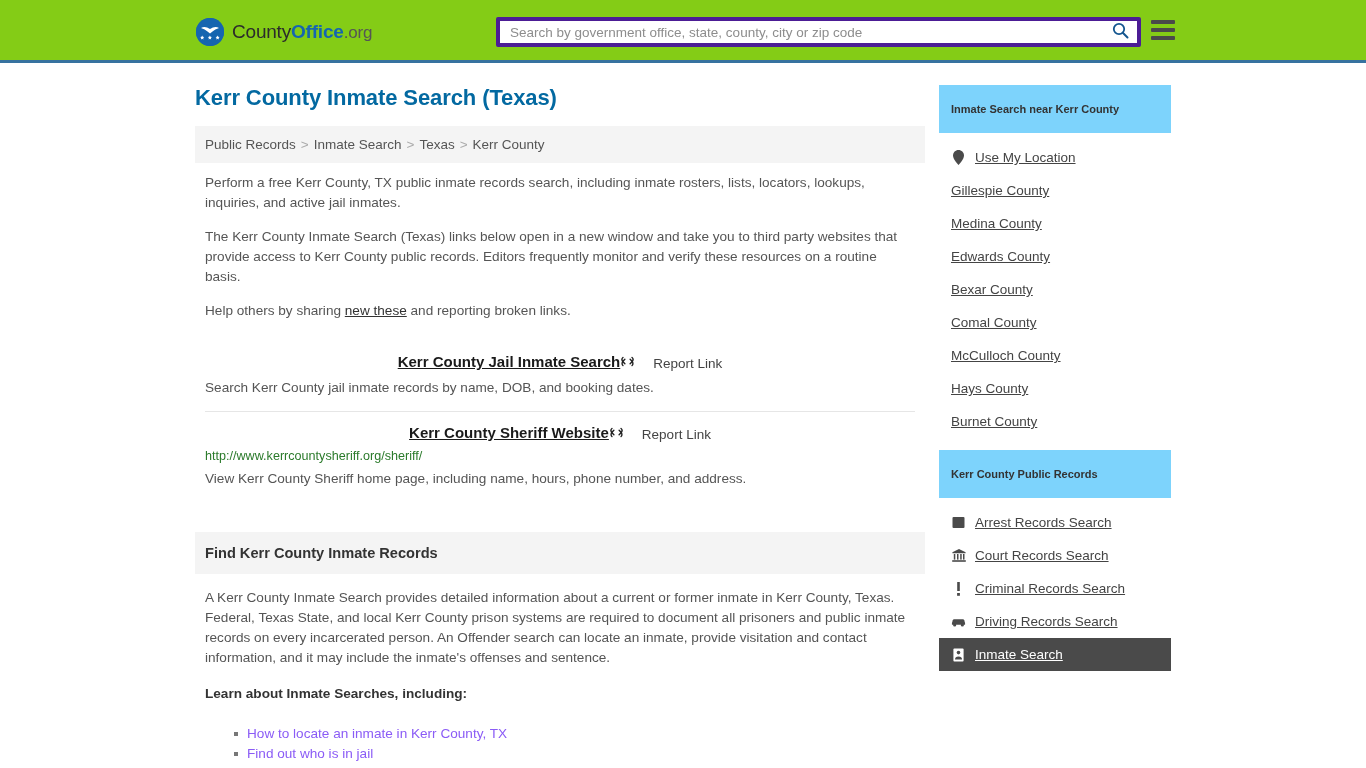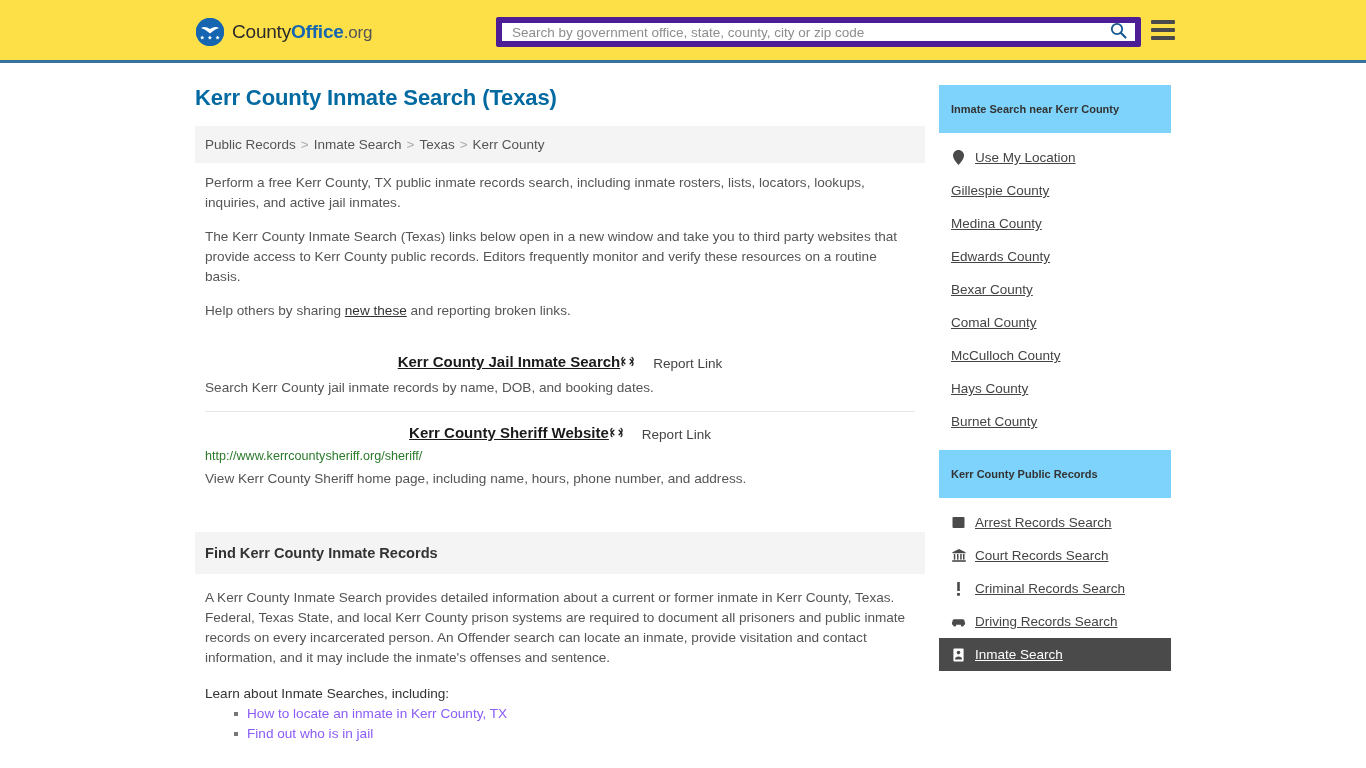--- a/index.html
+++ b/index.html
@@ -8,21 +8,21 @@
     width: 1366px; height: 768px;
     overflow: hidden;
     background: #ffffff;
     font-family: "Liberation Sans", sans-serif;
     color: #444;
   }
 
   
   .site-header {
     height: 63px;
-    background: #fde047;
+    background: #84cc16;
     border-bottom: 3px solid #37729f;
     display: flex;
     align-items: center;
     position: relative;
   }
   .brand {
     position: absolute;
     left: 196px;
     top: 18px;
     display: flex;
@@ -49,21 +49,21 @@
   .brand-text .b-dark { color: #2b2b2b; }
   .brand-text .b-org { color: #555; font-size: 17px; }
 
   .searchwrap {
     position: absolute;
     left: 496px;
     top: 17px;
     width: 645px;
     height: 30px;
     background: #fff;
-    border: 6px solid #4c1d95;
+    border: 4px solid #4c1d95;
     border-radius: 2px;
     display: flex;
     align-items: center;
   }
   .searchwrap input {
     flex: 1;
     border: 0;
     outline: 0;
     height: 28px;
     padding: 0 10px;
@@ -202,23 +202,23 @@
     margin-top: 30px;
   }
   .section-body { padding: 14px 10px 0 10px; }
   .section-body p {
     font-size: 13.6px;
     line-height: 20px;
     color: #555;
     margin: 0 0 16px 0;
   }
   .section-body p.strong-line {
-    font-weight: normal;
+    font-weight: bold;
     color: #333;
-    margin-bottom: 0;
+    margin-bottom: 20px;
   }
   .section-body ul {
     margin: 0;
     padding-left: 42px;
     list-style: none;
   }
   .section-body li {
     font-size: 13.6px;
     color: #8b5cf6;
     line-height: 20px;

